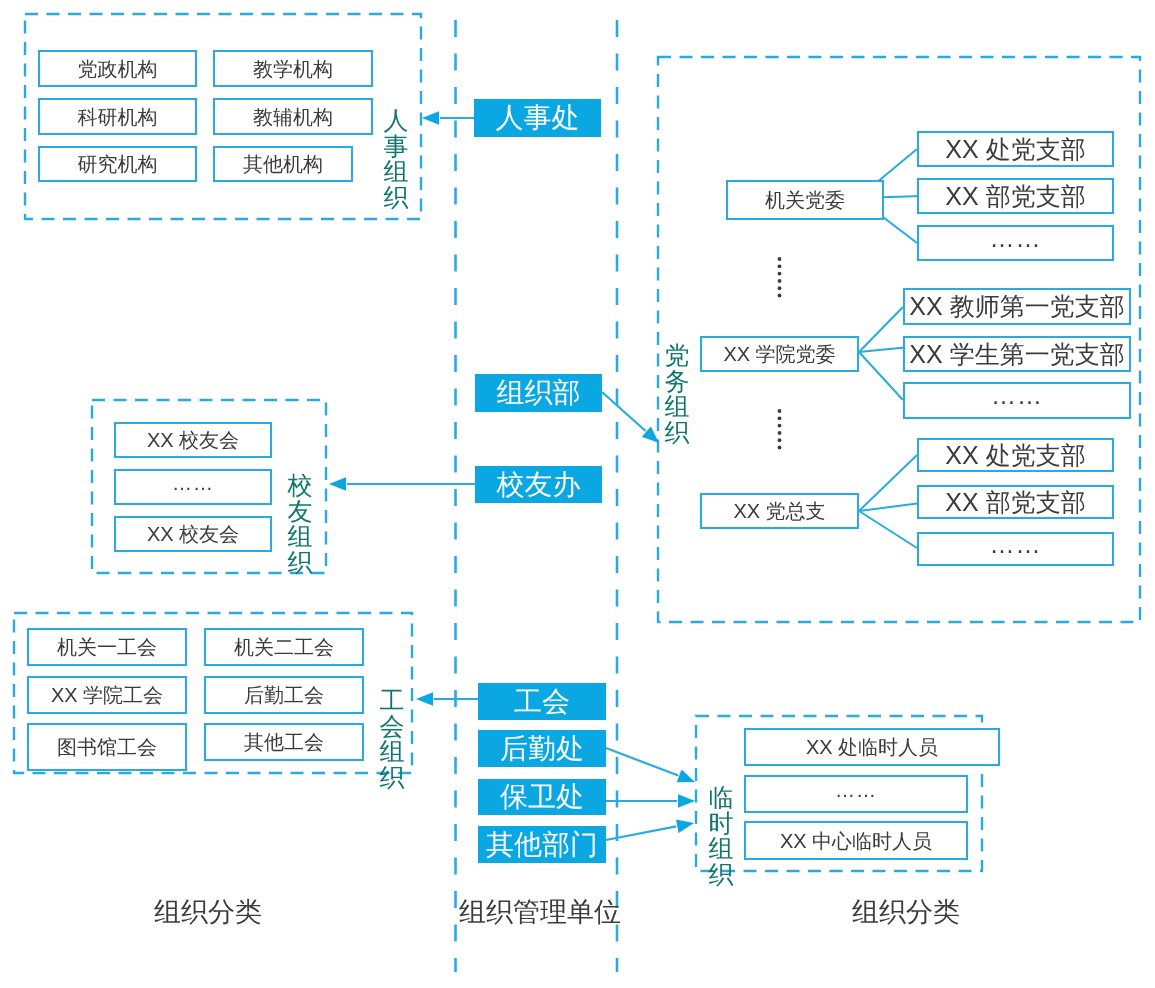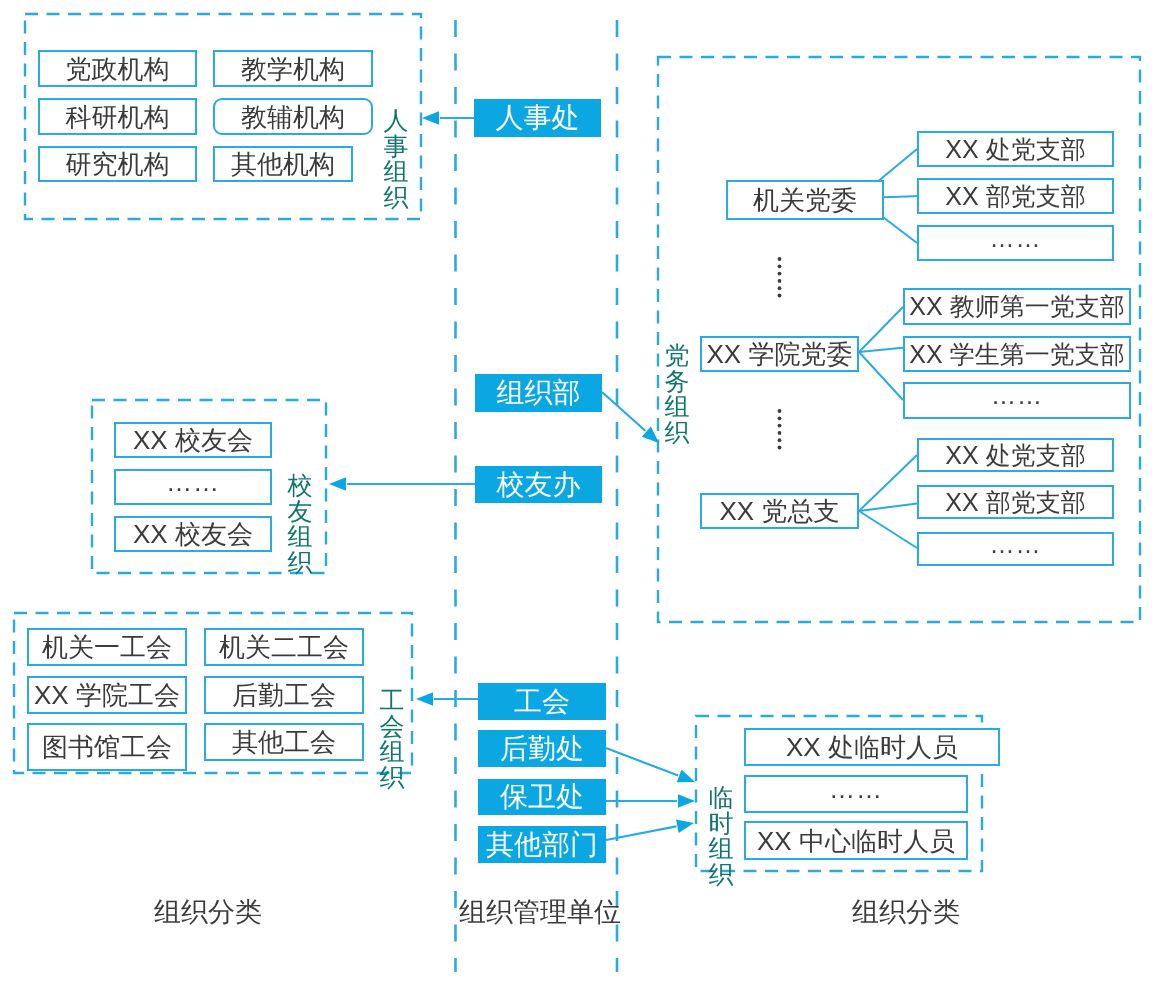--- a/index.html
+++ b/index.html
@@ -23,21 +23,21 @@
     height: 988px;
   }
   .org-box {
     position: absolute;
     box-sizing: border-box;
     background: #ffffff;
     border: 2px solid #29ABE2;
     display: flex;
     align-items: center;
     justify-content: center;
-    font-size: 26px;
+    font-size: 20px;
     color: #3B3B3B;
     white-space: nowrap;
     line-height: 1;
   }
   .org-box.small-text { font-size: 25px; }
   .org-box .ellipsis-text {
     display: inline-block;
     transform: translateY(-0.20em);
     letter-spacing: 1px;
   }
@@ -124,21 +124,21 @@
   <div id="nodes-layer">
       <div class="org-box" style="left: 38px; top: 50px; width: 159px; height: 37px;">
         <span>党政机构</span>
       </div>
       <div class="org-box" style="left: 213px; top: 50px; width: 160px; height: 37px;">
         <span>教学机构</span>
       </div>
       <div class="org-box" style="left: 38px; top: 98px; width: 159px; height: 37px;">
         <span>科研机构</span>
       </div>
-      <div class="org-box" style="left: 213px; top: 98px; width: 160px; height: 37px; border-radius: 9px;">
+      <div class="org-box" style="left: 213px; top: 98px; width: 160px; height: 37px;">
         <span>教辅机构</span>
       </div>
       <div class="org-box" style="left: 38px; top: 146px; width: 159px; height: 36px;">
         <span>研究机构</span>
       </div>
       <div class="org-box" style="left: 213px; top: 146px; width: 140px; height: 36px;">
         <span>其他机构</span>
       </div>
       <div class="org-box" style="left: 114px; top: 422px; width: 158px; height: 36px;">
         <span>XX 校友会</span>

